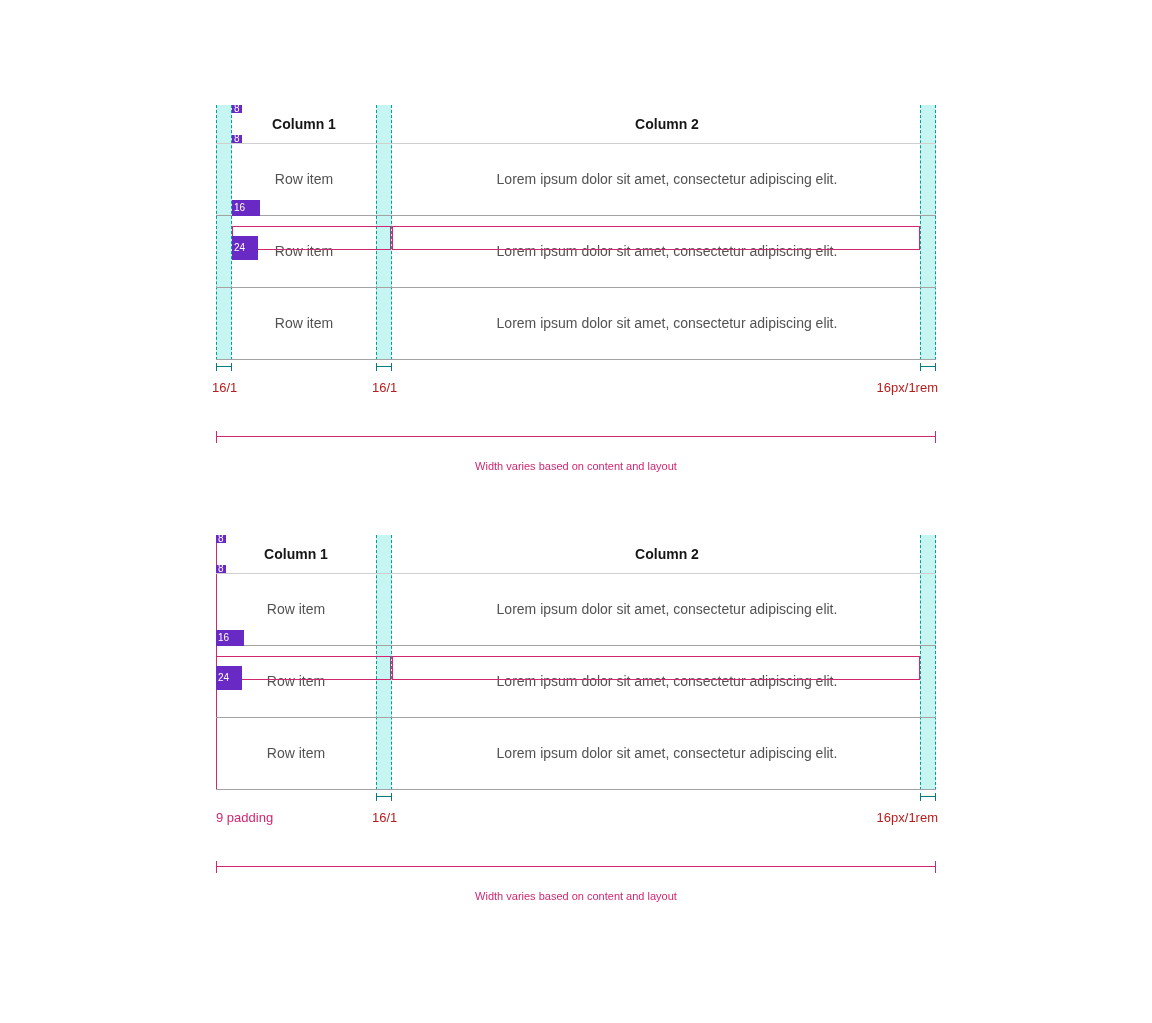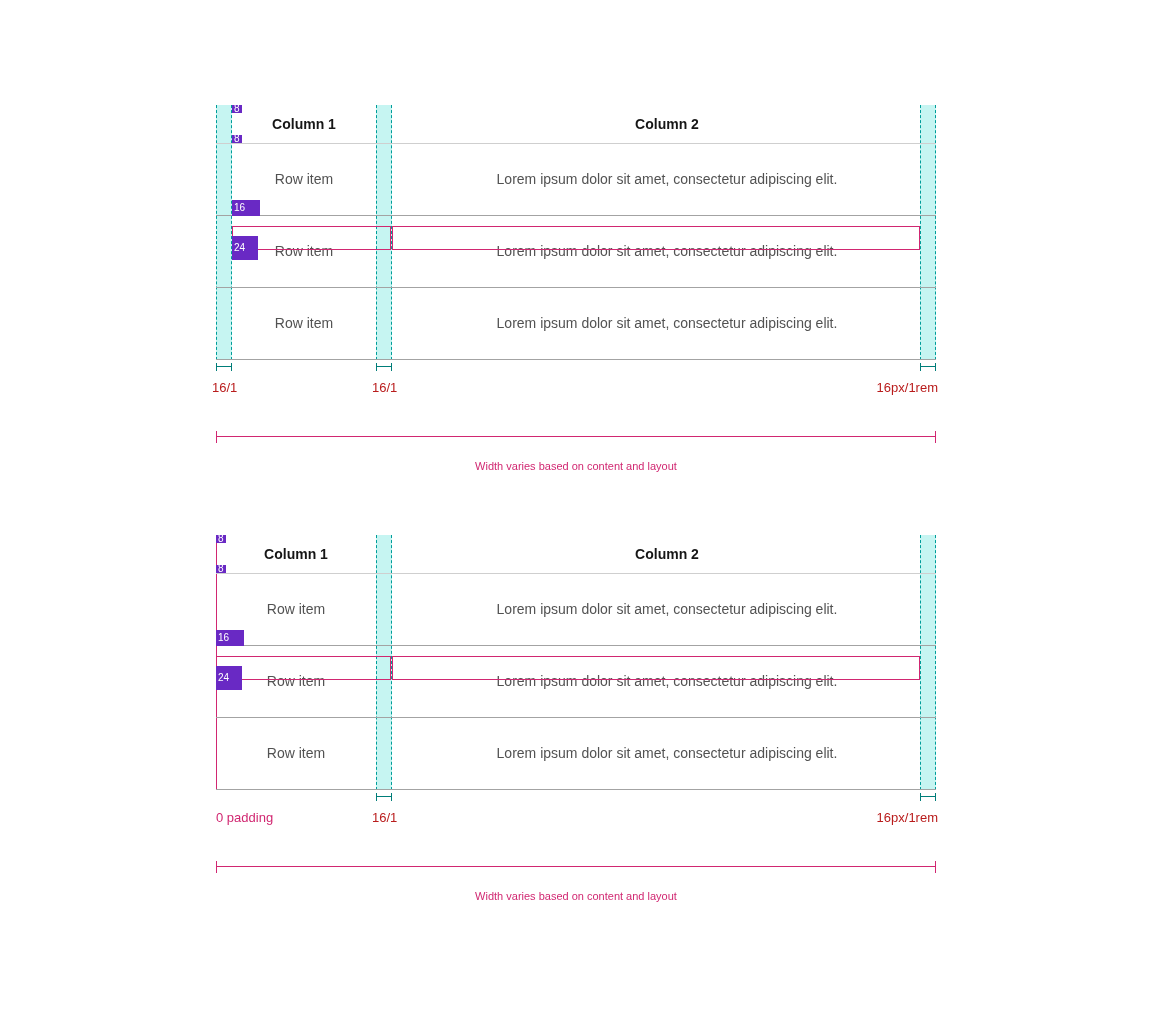--- a/index.html
+++ b/index.html
@@ -182,20 +182,20 @@
           <td class="c1">Row item</td>
           <td class="c2">Lorem ipsum dolor sit amet, consectetur adipiscing elit.</td>
         </tr>
       </tbody>
     </table>
   </div>
 
   <div class="dim-row">
     <div class="dim dim-bracket mid"></div>
     <div class="dim dim-bracket right"></div>
-    <div class="dim dim-label-0pad">0 padding</div>
+    <div class="dim dim-label-0pad">9 padding</div>
     <div class="dim dim-label-mid">16/1</div>
     <div class="dim dim-label-right">16px/1rem</div>
   </div>
 
   <div class="full-bracket"></div>
   <div class="full-label">Width varies based on content and layout</div>
 </div>
 
 </body></html>

